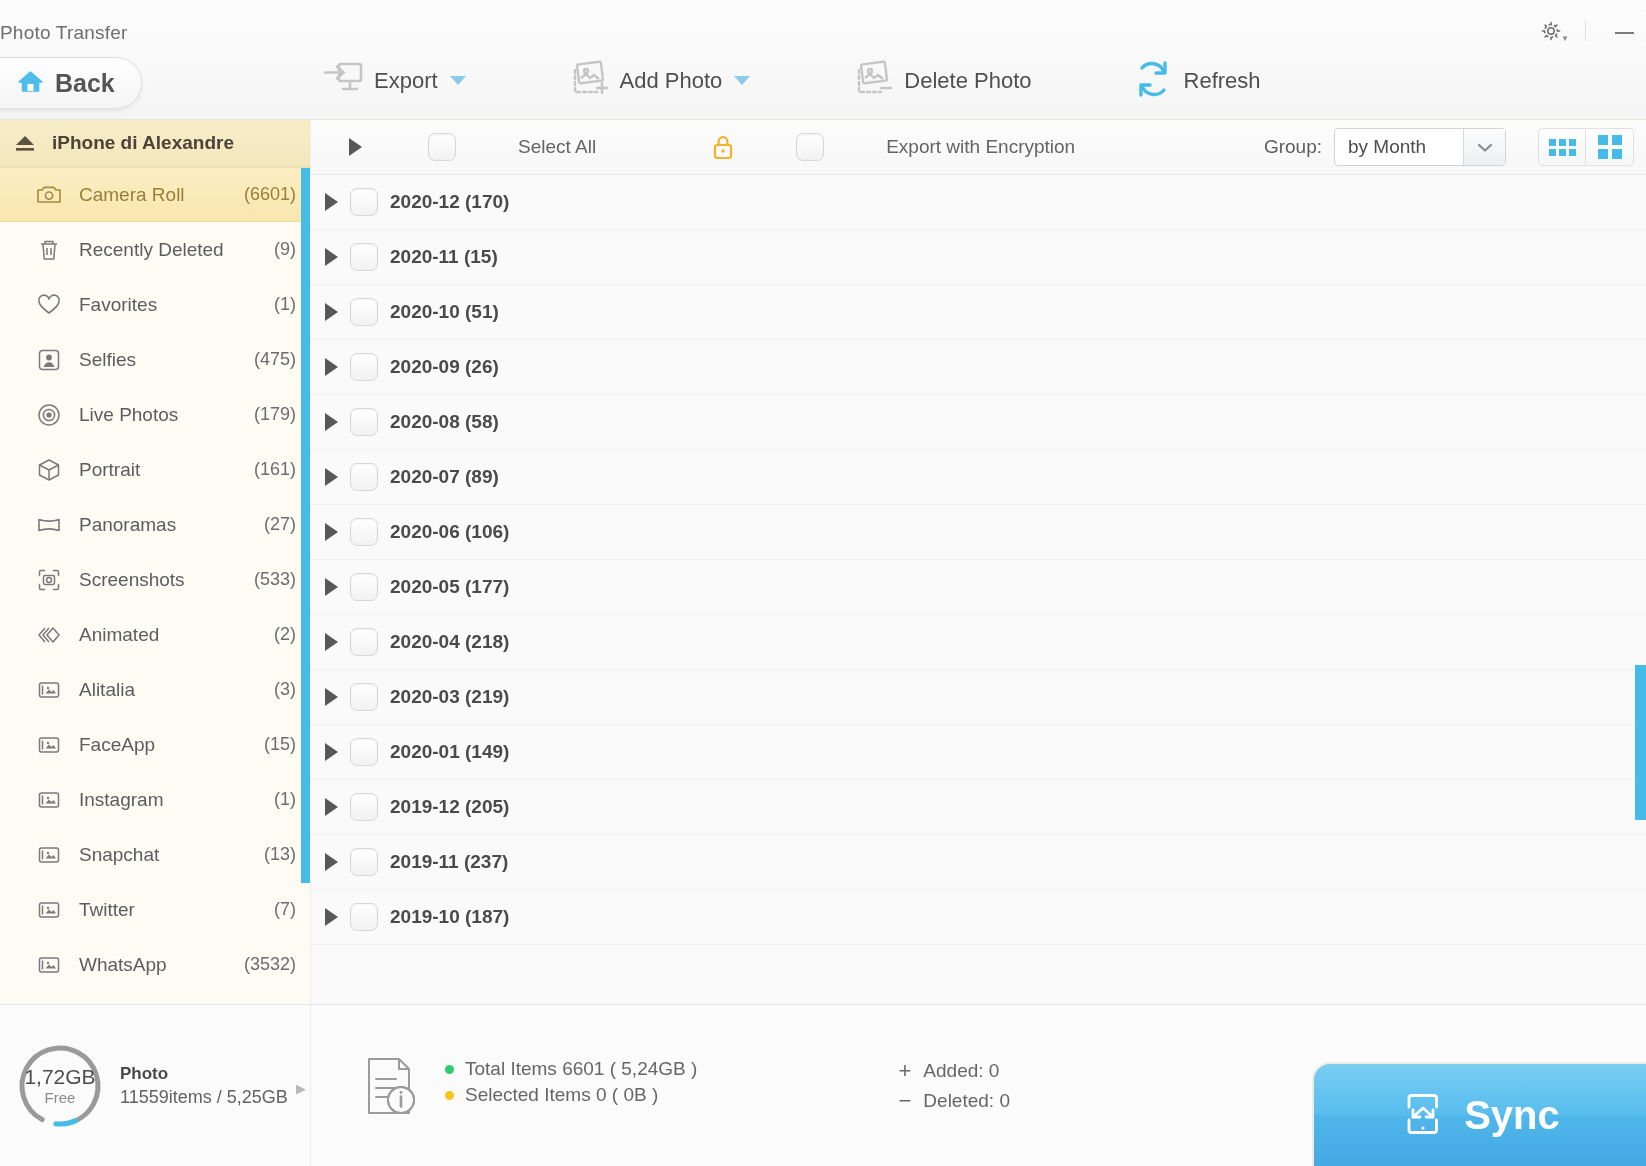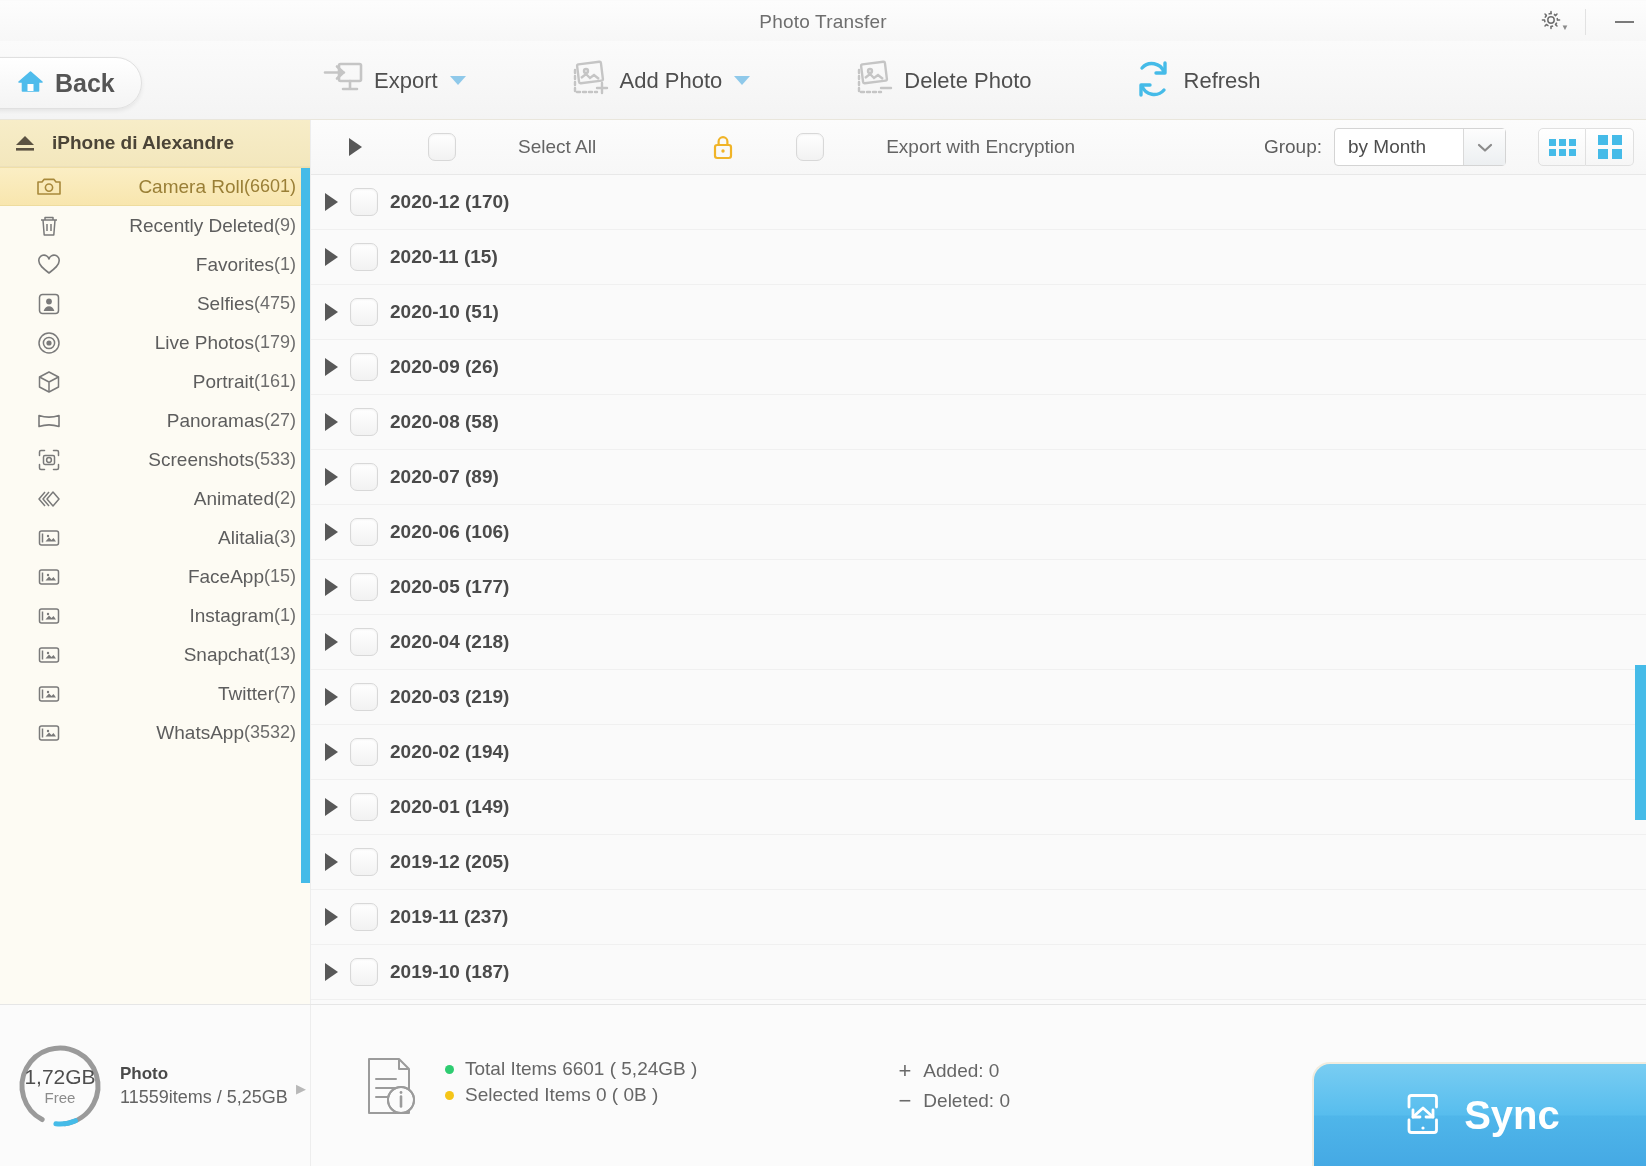--- a/index.html
+++ b/index.html
@@ -5,23 +5,23 @@
   * { box-sizing: border-box; margin: 0; padding: 0; }
   html, body {
     width: 1646px; height: 1166px;
     font-family: "Liberation Sans", sans-serif;
     background: #fbfbfb;
     overflow: hidden;
   }
 
   
   .titlebar {
-    position: absolute; top: 1px; left: 0; width: 1646px; height: 41px;
+    position: absolute; top: 12px; left: 0; width: 1646px; height: 41px;
     background: linear-gradient(to bottom, #fdfdfd, #f7f7f7);
-    display: flex; align-items: center; justify-content: center;
+    display: flex; align-items: center; justify-content: flex-start;
   }
   .title-text { font-size: 19px; color: #6e6e6e; letter-spacing: .2px; }
   .win-ctrls { position: absolute; right: 0; top: 0; height: 41px; display: flex; align-items: center; }
   .gear-wrap { position: relative; padding: 0 6px 0 0; display: flex; align-items: flex-end; cursor: pointer; }
   .gear-caret { font-size: 8px; color: #8a8a8a; margin-left: -2px; margin-bottom: 4px; }
   .win-div { width: 1px; height: 26px; background: #e2e2e2; margin: 0 16px 0 10px; }
   .minimize { width: 44px; height: 41px; display: flex; align-items: center; justify-content: center; cursor: pointer; }
   .minimize i { display: block; width: 19px; height: 2px; background: #7a7a7a; }
 
   
@@ -55,22 +55,22 @@
   .device-hdr {
     height: 47px; background: linear-gradient(to bottom, #f7edc8, #f3e7bd);
     display: flex; align-items: center; gap: 14px; padding-left: 12px;
     border-bottom: 1px solid #ece0bb;
   }
   .device-name { font-size: 19px; font-weight: bold; color: #4b4437; }
   .eject-icon { width: 26px; height: 20px; }
 
   .side-list { position: relative; }
   .side-item {
-    height: 39px; display: flex; align-items: center;
-    padding: 0 14px 0 36px; cursor: pointer; text-align: right;
+    height: 55px; display: flex; align-items: center;
+    padding: 0 14px 0 36px; cursor: pointer;
   }
   .side-item.active {
     background: linear-gradient(to bottom, #fbeec4, #f8e6ae);
     border-top: 1px solid #f0dfa8; border-bottom: 1px solid #eedc9e;
   }
   .side-icon { width: 26px; height: 26px; flex: 0 0 26px; margin-right: 17px; }
   .side-label { font-size: 19px; color: #5d5d5d; flex: 1; }
   .side-count { font-size: 18px; color: #6d6d6d; }
   .side-item.active .side-label,
   .side-item.active .side-count { color: #9a7f36; }
@@ -577,25 +577,20 @@
       <span class="row-label">2020-04 (218)</span>
     </div>
     <div class="row">
       <span class="tri"></span>
       <span class="cbox"></span>
       <span class="row-label">2020-03 (219)</span>
     </div>
     <div class="row">
       <span class="tri"></span>
       <span class="cbox"></span>
-      <span class="row-label">2020-02 (194)</span>
-    </div>
-    <div class="row">
-      <span class="tri"></span>
-      <span class="cbox"></span>
       <span class="row-label">2020-01 (149)</span>
     </div>
     <div class="row">
       <span class="tri"></span>
       <span class="cbox"></span>
       <span class="row-label">2019-12 (205)</span>
     </div>
     <div class="row">
       <span class="tri"></span>
       <span class="cbox"></span>

